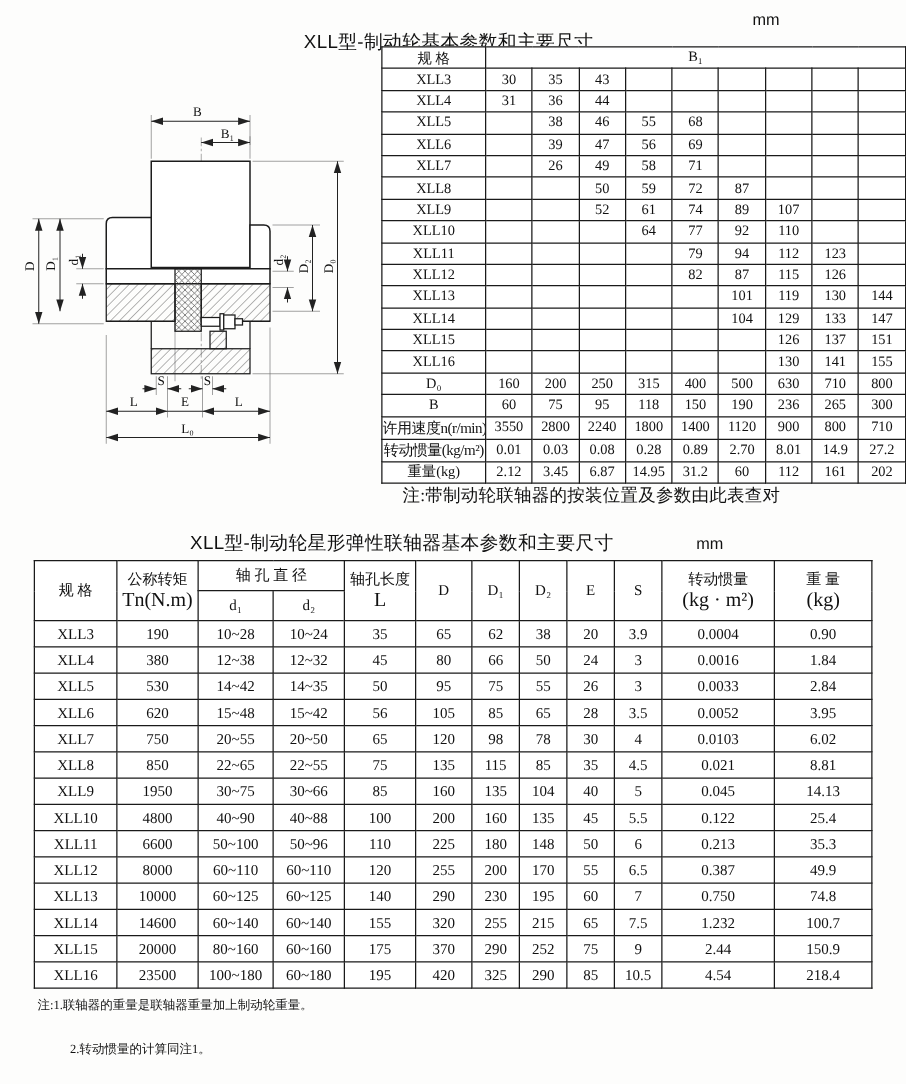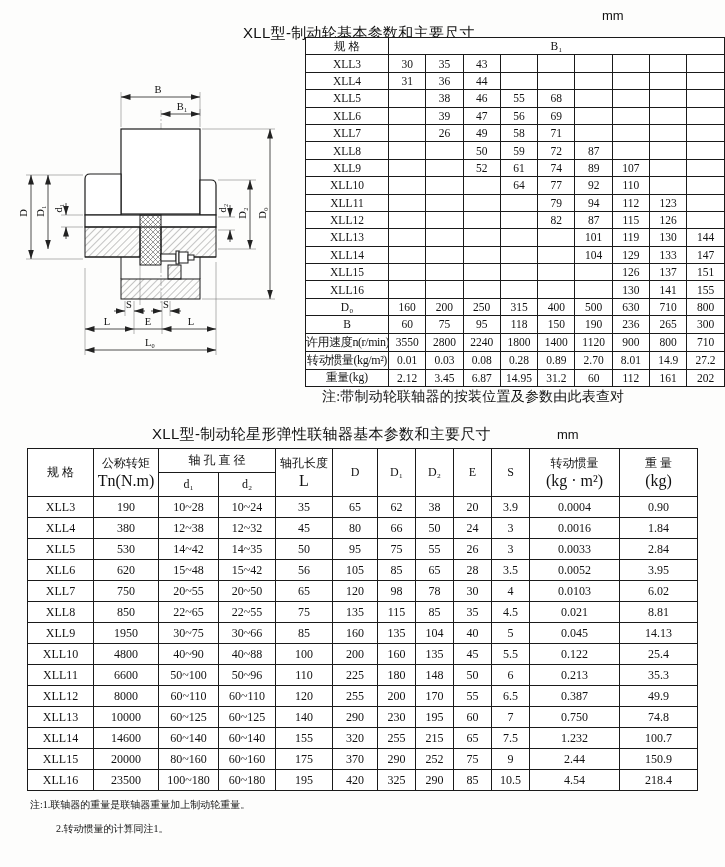--- a/index.html
+++ b/index.html
@@ -27,21 +27,21 @@
   #table1 .rowlabel-sm { font-size:12px; letter-spacing:-.4px; }
 
   .note1 { position:absolute; left:304px; top:388px; font-size:14px; letter-spacing:.2px;margin-left:18px; }
 
   #table2 { position:absolute; left:27px; top:448px; width:670px; border:1.6px solid #111; }
   #table2 thead th { height:24px; font-size:12px; }
   #table2 td { font-size:12px; height:21px; }
   #table2 thead .l2 { font-size:16px; }
 
   .notes { position:absolute; left:30px; top:793px; font-size:10px; line-height:23.5px; }
-  .notes .indent { padding-left:26px; }
+  .notes .indent { padding-left:26px;margin-top:11px; }
 
   .drawing { position:absolute; left:18px; top:72px; }
   .drawing text { font-family:"Liberation Serif","DejaVu Serif",serif; }
 </style>
 </head>
 <body>
 
 <div class="title1 sans">XLL型-制动轮基本参数和主要尺寸</div>
 <div class="unit1 sans">mm</div>
 

